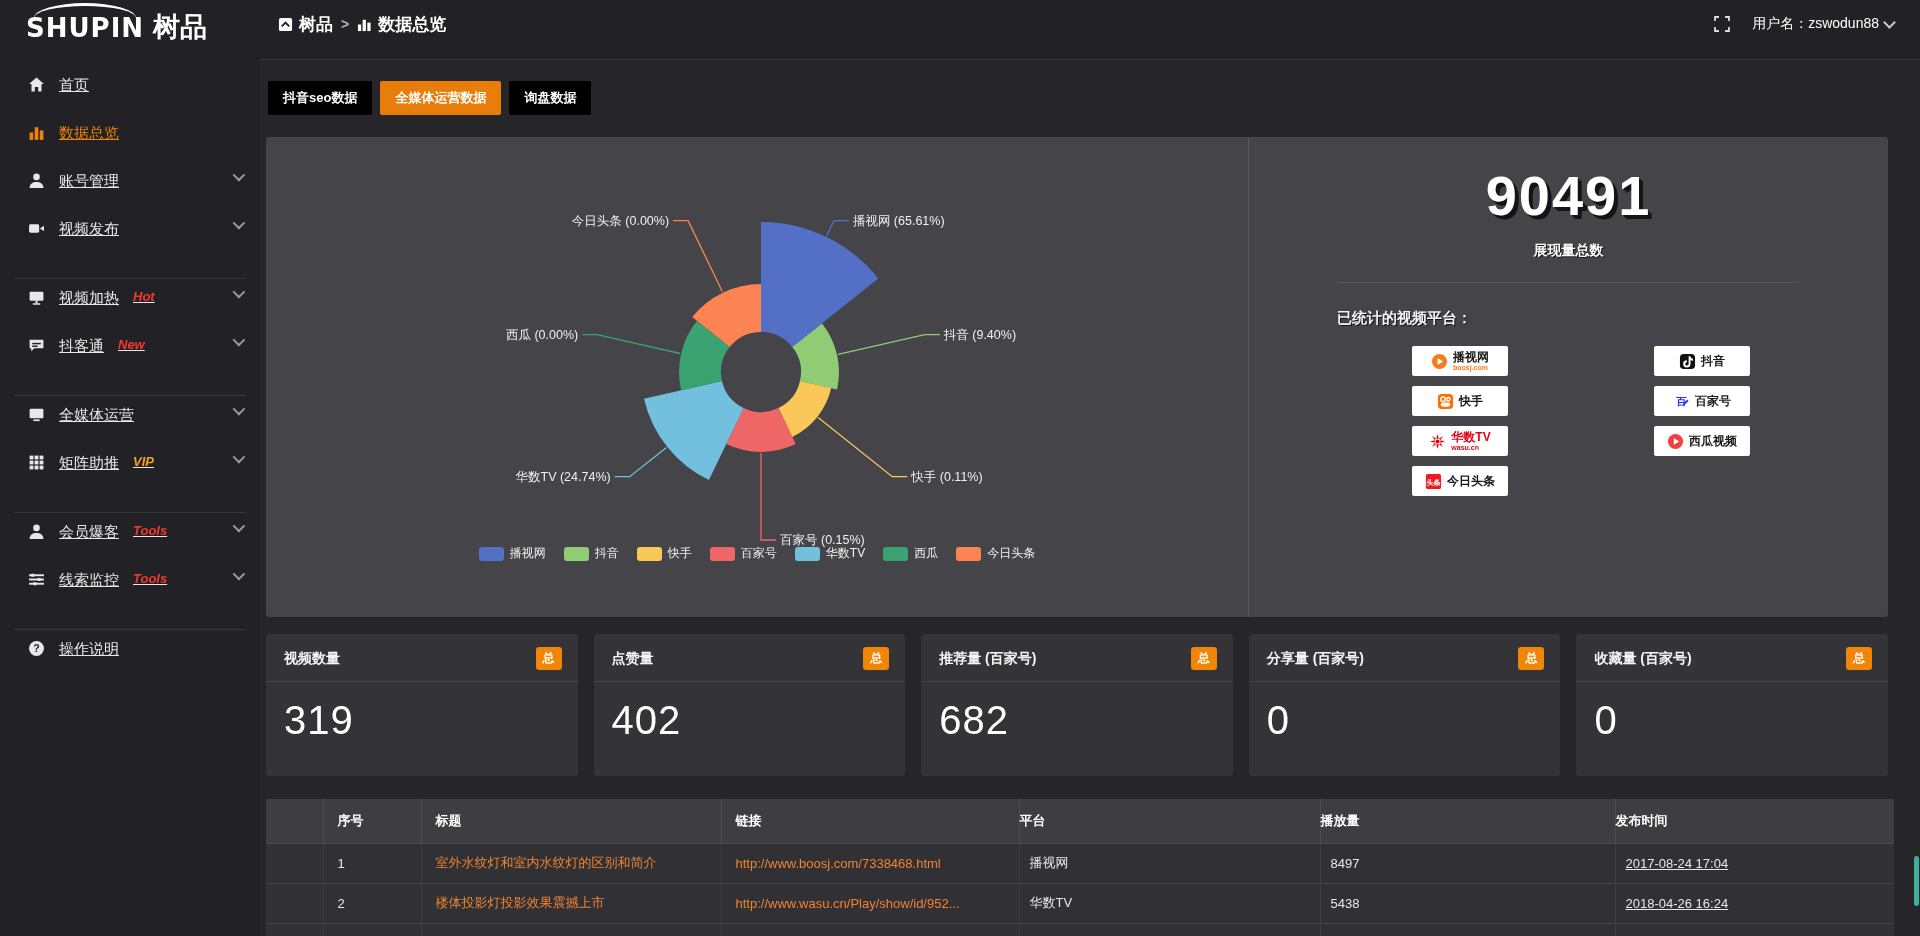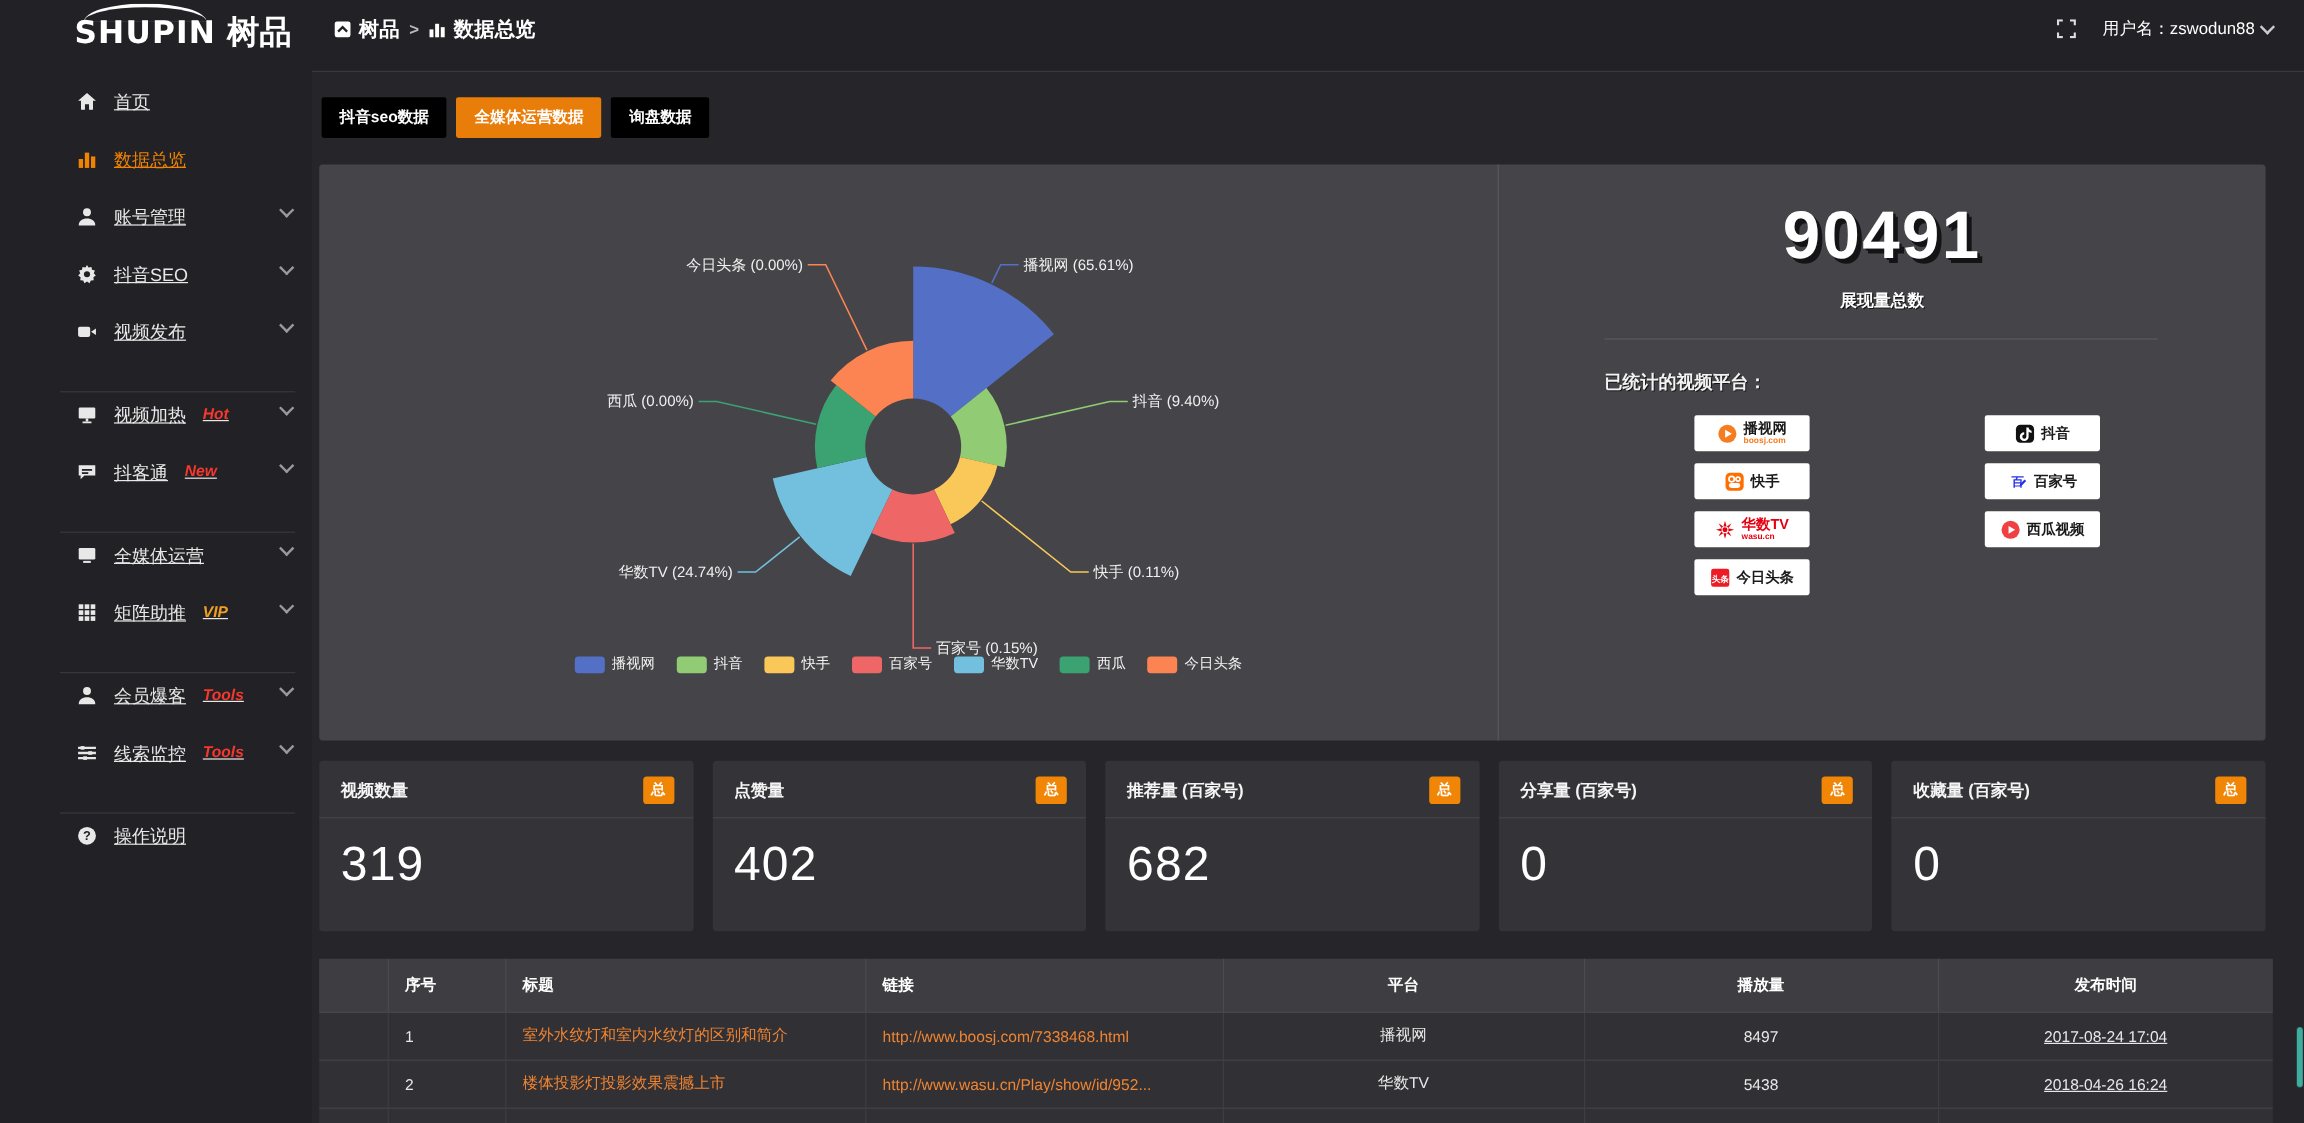--- a/index.html
+++ b/index.html
@@ -1,20 +1,20 @@
 <!DOCTYPE html>
 <html><head>
 <meta charset="utf-8">
 <style>
   * { margin:0; padding:0; box-sizing:border-box; }
   html,body { width:1920px; height:936px; overflow:hidden; background:#26262a;
               font-family:"Liberation Sans", sans-serif; color:#eee; }
 
   
-  .sidebar { position:fixed; left:0; top:0; bottom:0; width:260px; background:#222226; z-index:5;padding-left:36px; }
+  .sidebar { position:fixed; left:0; top:0; bottom:0; width:260px; background:#222226; z-index:5; }
   .logo { height:48px; display:flex; align-items:center; padding-left:26px; }
   .logo-shupin { position:relative; font-family:"DejaVu Sans", sans-serif; font-weight:bold;
                  font-size:26px; letter-spacing:1px; color:#fff; line-height:1; padding-top:8px; }
   .logo-shupin::before { content:""; position:absolute; left:8px; right:8px; top:-4px; height:12px;
                  border-top:3px solid #fff; border-radius:50% 50% 0 0 / 100% 100% 0 0; }
   .logo-cn { font-size:27px; font-weight:bold; color:#fff; margin-left:9px; padding-top:6px; }
   .nav { padding-top:28px; }
   .nav-item { height:48px; display:flex; padding:0 18px 0 28px; cursor:pointer;
               font-size:15px; color:#e8e8e8;text-decoration:underline; }
   .nav-item .nicon { width:17px; height:17px; margin-right:14px; display:inline-flex; flex:0 0 17px; }
@@ -80,21 +80,21 @@
   
   .tablewrap { margin-top:23px; }
   table { width:100%; border-collapse:collapse; table-layout:fixed; background:#303035; }
   th { background:#3d3d42; font-size:13px; font-weight:bold; color:#fff; height:44px;
        border:1px solid #4c4c50; border-top:none; }
   th:first-child { border-left:none; } th:last-child { border-right:none; }
   td { height:40px; font-size:13px; color:#e8e8e8; border-right:1px solid #3e3e42;
        border-bottom:1px solid #434347; padding:0 10px; }
   td:last-child { border-right:none;text-decoration:underline; }
   th.al, td.al { text-align:left; padding-left:14px; }
-  td.ctr, th.ctr { text-align:center;margin-left:31px; }
+  td.ctr, th.ctr { text-align:left;margin-left:31px; }
   .cb { width:13px; height:16px; background:#fff; border-radius:3px; margin:0 auto; cursor:pointer; }
   a.tlink { color:#ef8432; text-decoration:none; cursor:pointer; display:block; white-space:nowrap;
             overflow:hidden; text-overflow:ellipsis; }
 
   .scroll-thumb { position:fixed; right:1px; top:856px; width:5px; height:50px; background:#3fae9e;
                   border-radius:3px; z-index:9; }
   svg text { font-family:"Liberation Sans", sans-serif; }
 </style>
 </head>
 <body>
@@ -124,30 +124,20 @@
         <span>数据总览</span>
       </div>
       <div class="nav-item">
         <span class="nicon">
           <svg viewBox="0 0 16 16">
             <circle cx="8" cy="4.6" r="3.1" fill="#e8e8e8"></circle>
             <path d="M1.5 15 c0-4 2.9-5.6 6.5-5.6 s6.5 1.6 6.5 5.6 Z" fill="#e8e8e8"></path>
           </svg>
         </span>
         <span>账号管理</span>
-        <span class="nav-chevron"></span>
-      </div>
-      <div class="nav-item">
-        <span class="nicon">
-          <svg viewBox="0 0 16 16">
-            <path d="M8 0.8 l1.2 2 2.3-.5 .4 2.3 2.3 .5 -.9 2.1 1.6 1.8 -1.9 1.4 .3 2.3 -2.3 .2 -1 2.1 -2-1.2 -2 1.2 -1-2.1 -2.3-.2 .3-2.3 -1.9-1.4 1.6-1.8 -.9-2.1 2.3-.5 .4-2.3 2.3 .5 Z" fill="#e8e8e8"></path>
-            <circle cx="8" cy="8" r="2.4" fill="#222226"></circle>
-          </svg>
-        </span>
-        <span>抖音SEO</span>
         <span class="nav-chevron"></span>
       </div>
       <div class="nav-item">
         <span class="nicon">
           <svg viewBox="0 0 16 16">
             <rect x="1" y="4" width="9.5" height="8" rx="1.4" fill="#e8e8e8"></rect>
             <path d="M11.2 8 L15 5.4 V10.6 Z" fill="#e8e8e8"></path>
           </svg>
         </span>
         <span>视频发布</span>

